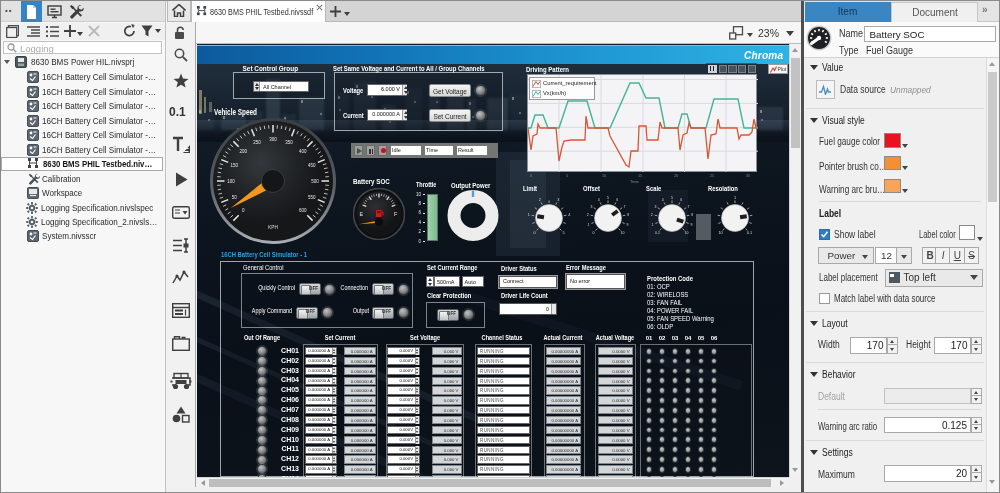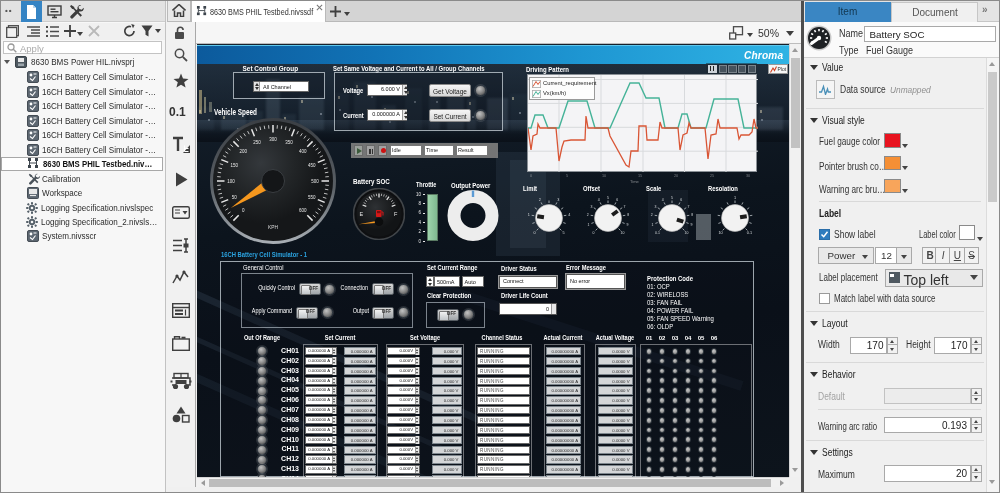--- a/index.html
+++ b/index.html
@@ -68,21 +68,21 @@
       <path d="M0.5 0.5 h11 l-4 5.5 v5.5 l-3-1.8 v-3.7 z" fill="#3f3f3f"></path>
     </svg>
 <div style="left:155px;top:29px;width:7px;height:5px;">
       <div class="caret" style="left:0;top:0;border-top-color:#3f3f3f;"></div>
     </div>
 <div style="left:3px;top:41px;width:159px;height:13px;background:#fff;border:1px solid #c3c3c3;"></div>
 <svg style="left:7px;top:43px;" width="10" height="10" viewBox="0 0 10 10">
       <circle cx="4" cy="4" r="3" fill="none" stroke="#9a9a9a" stroke-width="1.3"></circle>
       <path d="M6.3 6.3 L9.3 9.3" stroke="#9a9a9a" stroke-width="1.4"></path>
     </svg>
-<div style="position:absolute;left:20px;top:43px;font-size:9.5px;color:#ababab;font-weight:normal;text-align:left;white-space:nowrap;">Apply</div>
+<div style="position:absolute;left:20px;top:43px;font-size:9.5px;color:#ababab;font-weight:normal;text-align:left;white-space:nowrap;">Logging</div>
 <div style="left:1px;top:157px;width:162px;height:14px;background:#fff;border:1px solid #a8a8a8;"></div>
 <div style="left:4px;top:60px;width:7px;height:5px;">
       <div class="caret" style="left:0;top:0;border-top-color:#555;"></div>
     </div>
 <svg style="left:15px;top:56px;" width="12" height="12" viewBox="0 0 12 12">
       <rect x="0.5" y="0.5" width="11" height="11" rx="1.5" fill="#4e5860" stroke="#3a4248"></rect>
       <rect x="3" y="2" width="6" height="4" fill="#e8e8e8"></rect>
       <rect x="3" y="7.5" width="6" height="2.5" fill="#9aa4aa"></rect>
     </svg>
 <div style="position:absolute;left:31px;top:56px;font-size:9.5px;color:#2b2b2b;font-weight:normal;text-align:left;white-space:nowrap;transform:scaleX(0.85);transform-origin:0 50%;">8630 BMS Power HIL.nivsprj</div>
@@ -267,21 +267,21 @@
       <div class="caret" style="left:0;top:0;border-top-color:#3f3f3f;"></div>
     </div>
 <div style="left:196px;top:22px;width:607px;height:22px;background:#f6f6f6;border-bottom:1px solid #bdbdbd;"></div>
 <svg style="left:729px;top:26px;" width="15" height="14" viewBox="0 0 15 14">
       <rect x="4.5" y="0.7" width="9" height="8" fill="none" stroke="#4a4a4a" stroke-width="1.3"></rect>
       <rect x="0.7" y="7" width="6" height="6" fill="#f6f6f6" stroke="#4a4a4a" stroke-width="1.3"></rect>
     </svg>
 <div style="left:747px;top:33px;width:7px;height:5px;">
       <div class="caret" style="left:0;top:0;border-top-color:#3f3f3f;"></div>
     </div>
-<div style="position:absolute;left:758px;top:27px;font-size:10.5px;color:#333;font-weight:normal;text-align:left;white-space:nowrap;">50%</div>
+<div style="position:absolute;left:758px;top:27px;font-size:10.5px;color:#333;font-weight:normal;text-align:left;white-space:nowrap;">23%</div>
 <div style="left:786px;top:31px;width:8px;height:6px;">
       <div class="caret" style="left:0;top:0;border-top-color:#3f3f3f;border-left-width:4px;border-right-width:4px;border-top-width:5px;"></div>
     </div>
 <div id="cv" style="left:197px;top:44px;width:592px;height:433px;overflow:hidden;background:#0d141c;">
 <div style="left:0px;top:0px;width:592px;height:433px;background:linear-gradient(175deg,#16222e 0%,#121c27 18%,#0c141d 40%,#0a1019 65%,#0d141c 100%);"></div>
 <div style="left:0px;top:20px;width:592px;height:78px;background:linear-gradient(180deg,rgba(42,58,74,0.55),rgba(20,30,42,0.8) 75%,rgba(10,16,24,0.95));"></div>
 <div style="left:0px;top:63px;width:17px;height:23px;background:rgba(73,93,111,0.15106822935617123);filter:blur(1px);"></div>
 <div style="left:2px;top:66px;width:2px;height:3px;background:rgba(235,225,190,0.45);"></div>
 <div style="left:11px;top:75px;width:2px;height:2px;background:rgba(220,230,240,0.35);"></div>
 <div style="left:24px;top:69px;width:25px;height:17px;background:rgba(83,103,121,0.24374673136575842);filter:blur(1px);"></div>
@@ -1215,21 +1215,21 @@
       <div style="left:0;top:2.5px;width:14px;text-align:center;font-size:10px;color:#444;text-decoration:underline;">U</div>
     </div>
 <div style="left:964.6px;top:246.5px;width:14.2px;height:17.5px;background:#f2f2f2;border:1px solid #a9a9a9;border-left:none;">
       <div style="left:0;top:2.5px;width:14px;text-align:center;font-size:10px;color:#444;text-decoration:line-through;">S</div>
     </div>
 <div style="position:absolute;left:819px;top:272px;font-size:10px;color:#333;font-weight:normal;text-align:left;white-space:nowrap;transform:scaleX(0.8);transform-origin:0 50%;">Label placement</div>
 <div style="left:884.5px;top:269px;width:98px;height:17.5px;background:#e9e9e9;border:1px solid #a9a9a9;"></div>
 <div style="left:888.5px;top:272px;width:11px;height:11px;background:#4e5860;">
       <div style="left:1.5px;top:1.5px;width:4px;height:3px;background:#fff;"></div>
     </div>
-<div style="position:absolute;left:903.5px;top:271.5px;font-size:14px;color:#333;font-weight:normal;text-align:left;white-space:nowrap;">Top left</div>
+<div style="position:absolute;left:903.5px;top:271.5px;font-size:10px;color:#333;font-weight:normal;text-align:left;white-space:nowrap;">Top left</div>
 <div style="left:969.5px;top:274.5px;width:9px;height:7px;">
       <div class="caret" style="left:0;top:0;border-left-width:4px;border-right-width:4px;border-top-width:5px;"></div>
     </div>
 <div style="left:818.5px;top:292.5px;width:11px;height:11px;background:#fff;border:1px solid #9a9a9a;"></div>
 <div style="position:absolute;left:833.5px;top:292.5px;font-size:10px;color:#333;font-weight:normal;text-align:left;white-space:nowrap;transform:scaleX(0.8);transform-origin:0 50%;">Match label with data source</div>
 <div class="sep" style="left:806px;top:311px;width:178px;height:1px;"></div>
 <div style="left:809.5px;top:321px;width:9px;height:6px;">
       <div class="secarrow" style="left:0;top:0;"></div>
     </div>
 <div style="position:absolute;left:822px;top:318px;font-size:10px;color:#222;font-weight:normal;text-align:left;white-space:nowrap;transform:scaleX(0.85);transform-origin:0 50%;">Layout</div>
@@ -1262,21 +1262,21 @@
 <div style="left:884px;top:387.5px;width:86.5px;height:16.5px;background:#ececec;border:1px solid #c2c2c2;"></div>
 <div style="left:970.5px;top:387.5px;width:11px;height:8.25px;background:#f2f2f2;border:1px solid #ababab;">
       <div style="left:2px;top:2px;width:0;height:0;border-left:2.8px solid transparent;border-right:2.8px solid transparent;border-bottom:3.5px solid #444;"></div>
     </div>
 <div style="left:970.5px;top:395.75px;width:11px;height:8.25px;background:#f2f2f2;border:1px solid #ababab;border-top:none;">
       <div style="left:2px;top:2.5px;width:0;height:0;border-left:2.8px solid transparent;border-right:2.8px solid transparent;border-top:3.5px solid #444;"></div>
     </div>
 <div class="sep" style="left:818px;top:409px;width:163px;height:1px;"></div>
 <div style="position:absolute;left:818px;top:420.5px;font-size:10px;color:#333;font-weight:normal;text-align:left;white-space:nowrap;transform:scaleX(0.78);transform-origin:0 50%;">Warning arc ratio</div>
 <div style="left:884px;top:416.5px;width:86.5px;height:16.5px;background:#fff;border:1px solid #a9a9a9;">
-      <div style="left:0;top:2px;width:82px;text-align:right;font-size:10px;color:#222;">0.193</div>
+      <div style="left:0;top:2px;width:82px;text-align:right;font-size:10px;color:#222;">0.125</div>
     </div>
 <div style="left:970.5px;top:416.5px;width:11px;height:8.25px;background:#f2f2f2;border:1px solid #ababab;">
       <div style="left:2px;top:2px;width:0;height:0;border-left:2.8px solid transparent;border-right:2.8px solid transparent;border-bottom:3.5px solid #444;"></div>
     </div>
 <div style="left:970.5px;top:424.75px;width:11px;height:8.25px;background:#f2f2f2;border:1px solid #ababab;border-top:none;">
       <div style="left:2px;top:2.5px;width:0;height:0;border-left:2.8px solid transparent;border-right:2.8px solid transparent;border-top:3.5px solid #444;"></div>
     </div>
 <div class="sep" style="left:806px;top:439.5px;width:178px;height:1px;"></div>
 <div style="left:809.5px;top:450px;width:9px;height:6px;">
       <div class="secarrow" style="left:0;top:0;"></div>

